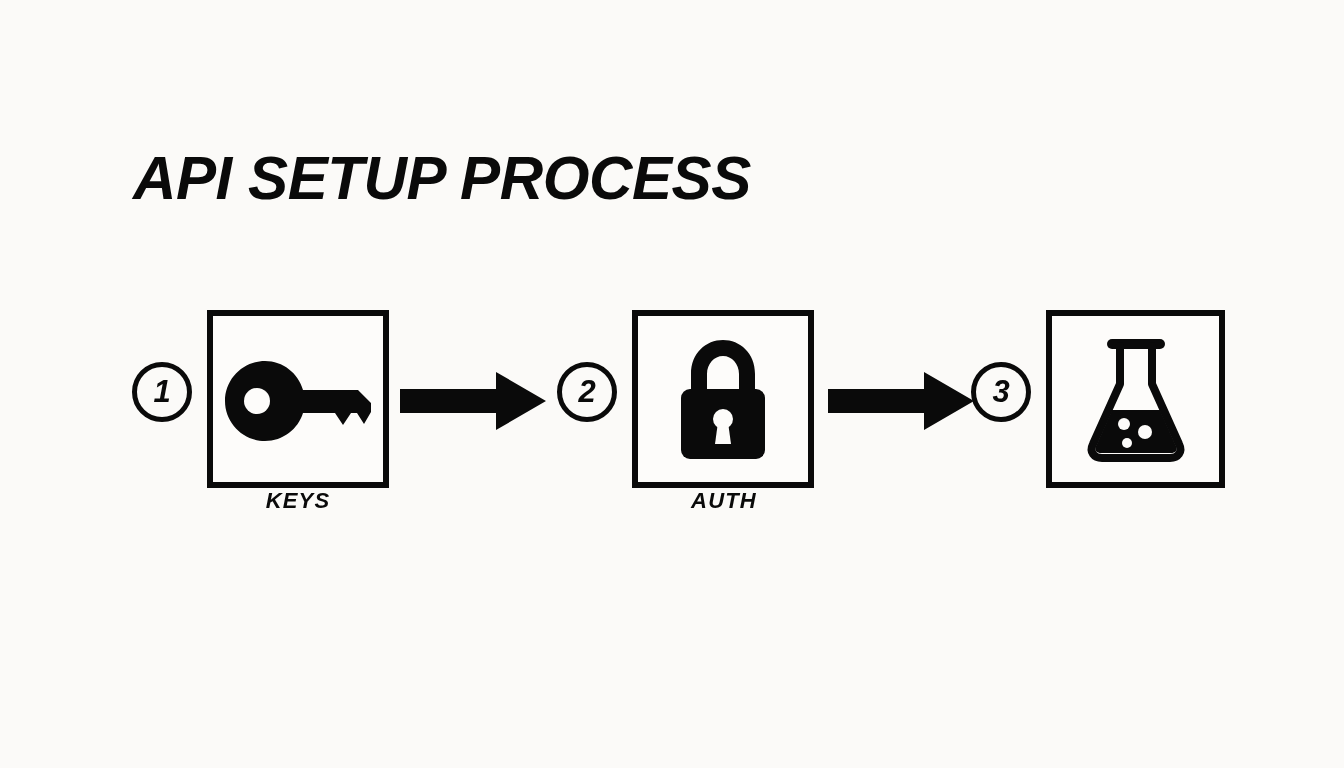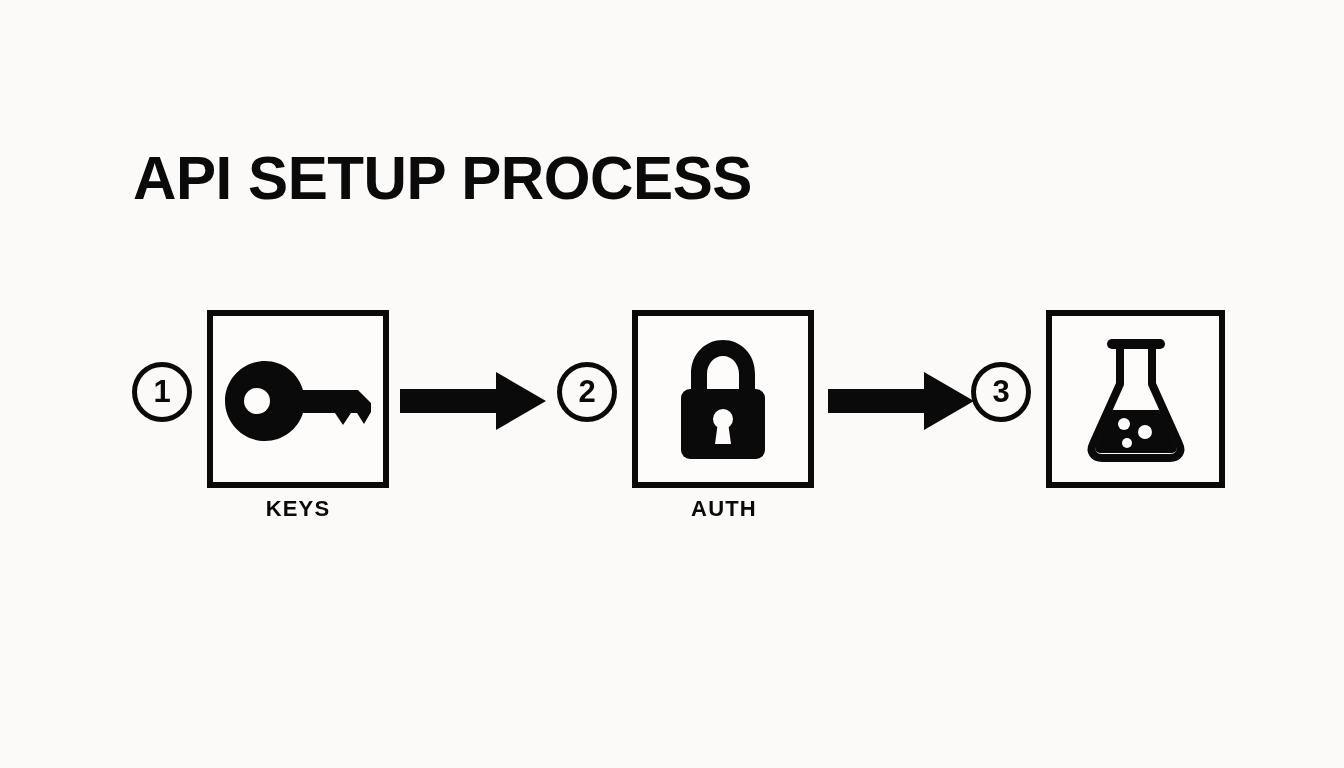--- a/index.html
+++ b/index.html
@@ -13,20 +13,21 @@
     font-family: "Liberation Sans", sans-serif;
     overflow: hidden;
     position: relative;
   }
   #canvas {
     position: absolute;
     left: 0;
     top: 0;
     width: 1156px;
     height: 768px;
+    font-style: italic;
   }
 
   
   #page-title {
     position: absolute;
     left: 133px;
     top: 144px;
     font-size: 62px;
     line-height: 68px;
     font-weight: 700;
@@ -89,21 +90,21 @@
     background: #fdfcfa;
     display: flex;
     align-items: center;
     justify-content: center;
   }
   .step-3 .icon-box { width: 179px; }
 
   .step-label {
     position: absolute;
     left: 0;
-    top: 196px;
+    top: 188px;
     width: 220px;
     text-align: center;
     font-size: 22px;
     font-weight: 700;
     letter-spacing: 1.2px;
     color: #0a0a0a;
   }
   .step-1 .step-label { left: 0px; width: 220px; }
   .step-2 .step-label { left: 0px; width: 222px; }
   .step-3 .step-label { left: -2px; width: 224px; }

